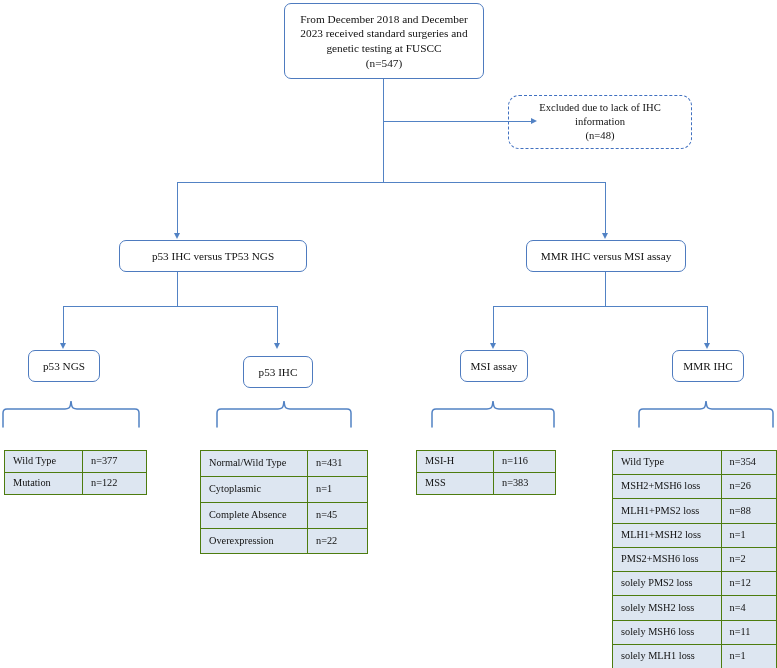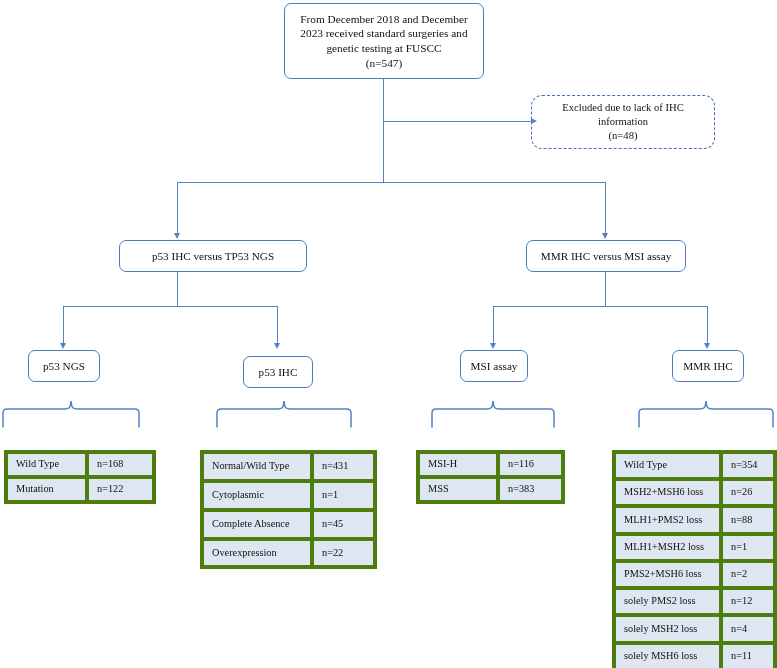--- a/index.html
+++ b/index.html
@@ -25,21 +25,21 @@
     line-height:1.30;
     color:#111111;
   }
   .node span{display:block;padding:0 6px;}
   .node.dashed{
     border:1.4px dashed #4070c0;
     border-radius:11px;
   }
 
   #node-root{left:284px;top:3px;width:200px;height:76px;font-size:11.3px;}
-  #node-excluded{left:531px;top:95px;width:184px;height:54px;font-size:10.6px;}
+  #node-excluded{left:508px;top:95px;width:184px;height:54px;font-size:10.6px;}
   #node-p53-arm{left:92px;top:240px;width:188px;height:32px;font-size:11.2px;margin-left:27px;}
   #node-mmr-arm{left:526px;top:240px;width:160px;height:32px;font-size:11.2px;}
   #node-p53-ngs{left:28px;top:350px;width:72px;height:32px;font-size:11.2px;}
   #node-p53-ihc{left:243px;top:356px;width:70px;height:32px;font-size:11.2px;}
   #node-msi{left:460px;top:350px;width:68px;height:32px;font-size:11.2px;}
   #node-mmr-ihc{left:672px;top:350px;width:72px;height:32px;font-size:11.2px;}
 
   
   .ln{position:absolute;background:#5282c4;}
   .ln.v{width:1.3px;}
@@ -65,21 +65,21 @@
   
   .rtable{
     position:absolute;
     border-collapse:collapse;
     font-size:10.3px;
     color:#111111;
     background:#dfe7f2;
   }
   .rtable td{
     background:#dde6f1;
-    border:4px solid #4d7c0f;
+    border:1px solid #4d7c0f;
     padding:4px 7px 4px 8px;
     white-space:nowrap;
     vertical-align:middle;
     line-height:1.25;
   }
   .rtable td.lbl{}
   .rtable td.val{}
 
   #tbl-p53ngs{left:4px;top:450px;}
   #tbl-p53ngs td.lbl{width:62px;}
@@ -191,21 +191,21 @@
   <div class="brace" style="left:637px;top:400px;">
     <svg width="140" height="28" viewBox="0 0 140 28">
       <path d="M2 27 L2 13 Q2 9 6 9 L63 9 Q68 9 68.5 4.5 L69 1 L69.5 4.5 Q70 9 75 9 L132 9 Q136 9 136 13 L136 27" fill="none" stroke="#5282c4" stroke-width="1.5" stroke-linecap="round"></path>
     </svg>
   </div>
 
   <table class="rtable" id="tbl-p53ngs">
     <tbody>
         <tr>
           <td class="lbl">Wild Type</td>
-          <td class="val">n=168</td>
+          <td class="val">n=377</td>
         </tr>
         <tr>
           <td class="lbl">Mutation</td>
           <td class="val">n=122</td>
         </tr>
       </tbody>
   </table>
 
   <table class="rtable" id="tbl-p53ihc">
     <tbody>

